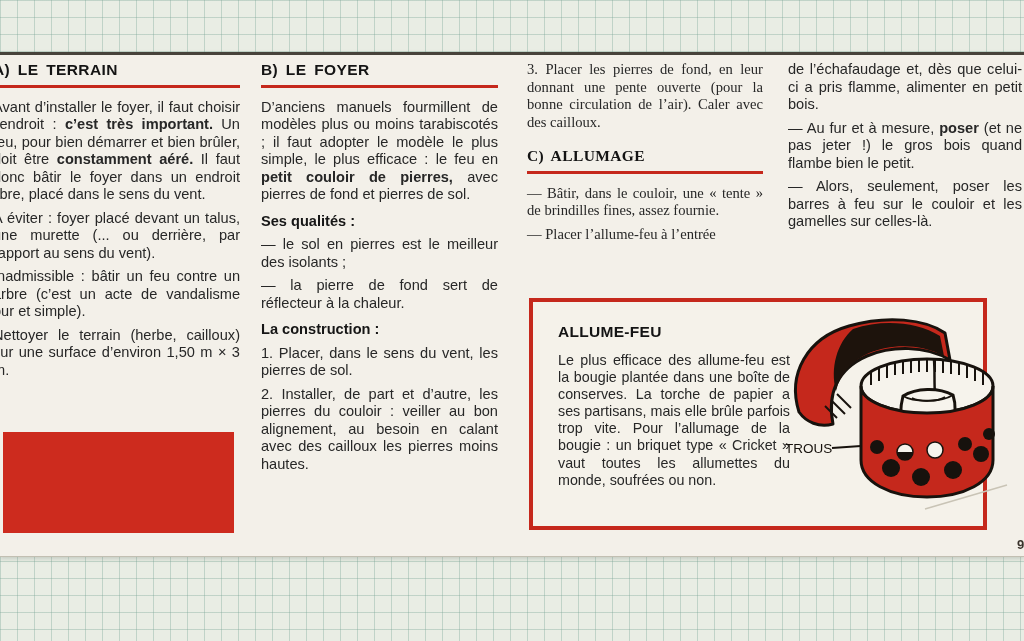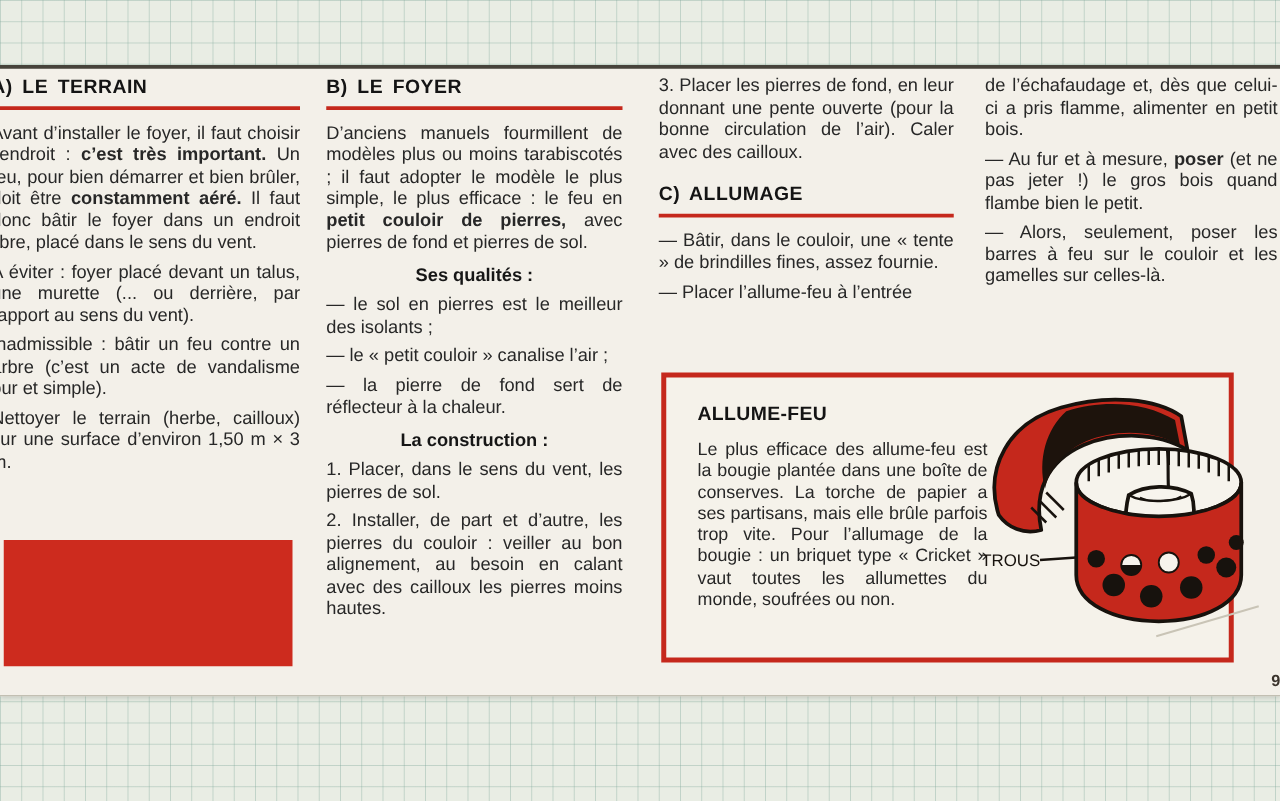--- a/index.html
+++ b/index.html
@@ -15,28 +15,28 @@
   .page{
     position:absolute;left:0;top:52px;width:1024px;height:505px;
     background:#f3f0e9;
     border-top:3px solid #47433b;border-bottom:1px solid #c2bfb2;
     box-sizing:border-box;overflow:hidden;
     box-shadow:0 2px 4px rgba(110,125,115,.28);
   }
   .col{position:absolute;top:6px;color:#272727;font-size:14.6px;line-height:17.5px;text-align:justify;}
   .col-a{left:-7px;width:247px;}
   .col-b{left:261px;width:237px;}
-  .col-c{left:527px;width:236px;}
+  .col-c{left:527px;width:236px;font-family:Liberation Serif, serif;}
   .col-d{left:788px;width:234px;}
   .headline{
     font-weight:bold;font-size:15.5px;letter-spacing:.4px;word-spacing:3px;color:#141414;
     border-bottom:3px solid #c5281c;padding-bottom:6px;margin:0 0 11px 0;text-align:left;
   }
   .para + .headline{margin-top:16px;}
-  .subhead{font-weight:bold;color:#161616;margin:9px 0 6px;text-align:center;}
+  .subhead{font-weight:bold;color:#161616;margin:9px 0 6px;text-align:left;}
   .para{margin:0 0 6px;}
   .para .b{font-weight:bold;}
   .red-swatch{position:absolute;left:3px;top:377px;width:231px;height:101px;background:#cd2b1e;}
   .firebox{
     position:absolute;left:529px;top:243px;width:458px;height:232px;
     border:4px solid #c5281c;background:#f5f2ea;box-sizing:border-box;
   }
   .fb-title{position:absolute;left:25px;top:21px;font-weight:bold;font-size:15.5px;letter-spacing:.3px;color:#141414;}
   .fb-body{position:absolute;left:25px;top:50px;width:232px;font-size:14.3px;line-height:17.1px;text-align:justify;color:#272727;}
   .fb-art{position:absolute;left:252px;top:10px;width:228px;height:208px;}
@@ -52,21 +52,20 @@
       <p class="para"><span>Avant d’installer le foyer, il faut choisir l’endroit : </span><span class="b">c’est très important.</span><span> Un feu, pour bien démarrer et bien brûler, doit être </span><span class="b">constamment aéré.</span><span> Il faut donc bâtir le foyer dans un endroit libre, placé dans le sens du vent.</span></p>
       <p class="para"><span>A éviter : foyer placé devant un talus, une murette (... ou derrière, par rapport au sens du vent).</span></p>
       <p class="para"><span>Inadmissible : bâtir un feu contre un arbre (c’est un acte de vandalisme pur et simple).</span></p>
       <p class="para"><span>Nettoyer le terrain (herbe, cailloux) sur une surface d’environ 1,50 m × 3 m.</span></p>
     </div>
   <div class="col col-b">
       <div class="headline">B) LE FOYER</div>
       <p class="para"><span>D’anciens manuels fourmillent de modèles plus ou moins tarabiscotés ; il faut adopter le modèle le plus simple, le plus efficace : le feu en </span><span class="b">petit couloir de pierres,</span><span> avec pierres de fond et pierres de sol.</span></p>
       <div class="subhead">Ses qualités :</div>
       <p class="para"><span>— le sol en pierres est le meilleur des isolants ;</span></p>
-      <p class="para"><span>— le « petit couloir » canalise l’air ;</span></p>
       <p class="para"><span>— la pierre de fond sert de réflecteur à la chaleur.</span></p>
       <div class="subhead">La construction :</div>
       <p class="para"><span>1. Placer, dans le sens du vent, les pierres de sol.</span></p>
       <p class="para"><span>2. Installer, de part et d’autre, les pierres du couloir : veiller au bon alignement, au besoin en calant avec des cailloux les pierres moins hautes.</span></p>
     </div>
   <div class="col col-c">
       <p class="para"><span>3. Placer les pierres de fond, en leur donnant une pente ouverte (pour la bonne circulation de l’air). Caler avec des cailloux.</span></p>
       <div class="headline">C) ALLUMAGE</div>
       <p class="para"><span>— Bâtir, dans le couloir, une « tente » de brindilles fines, assez fournie.</span></p>
       <p class="para"><span>— Placer l’allume-feu à l’entrée</span></p>

